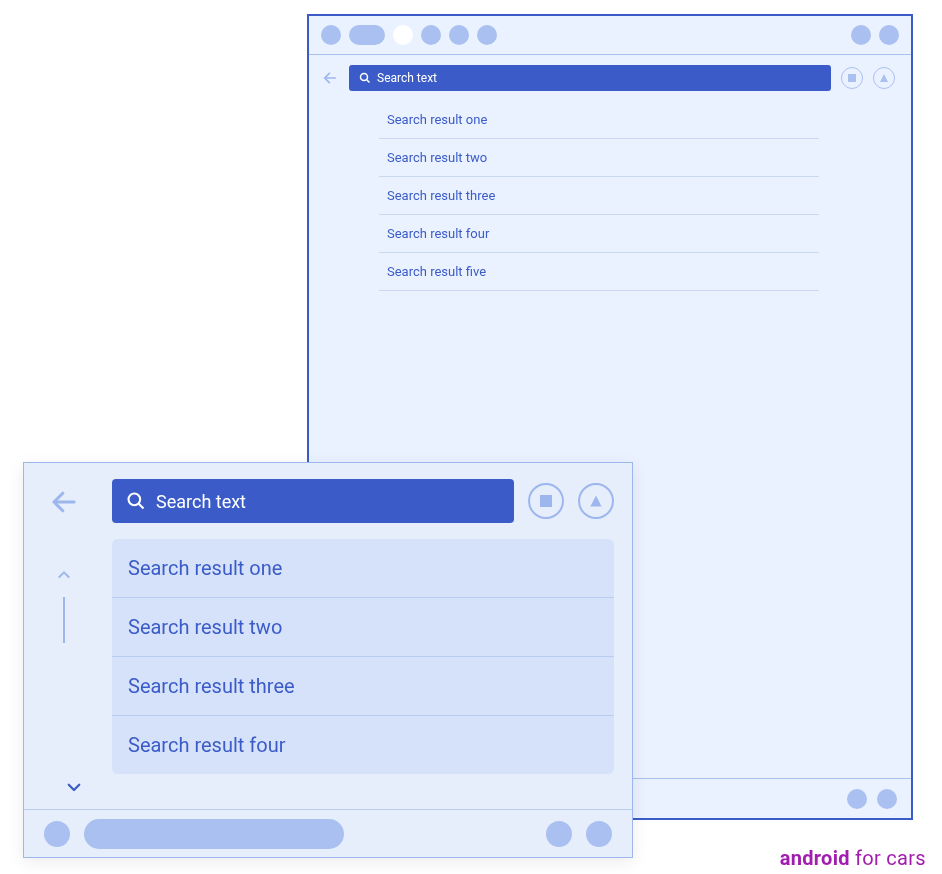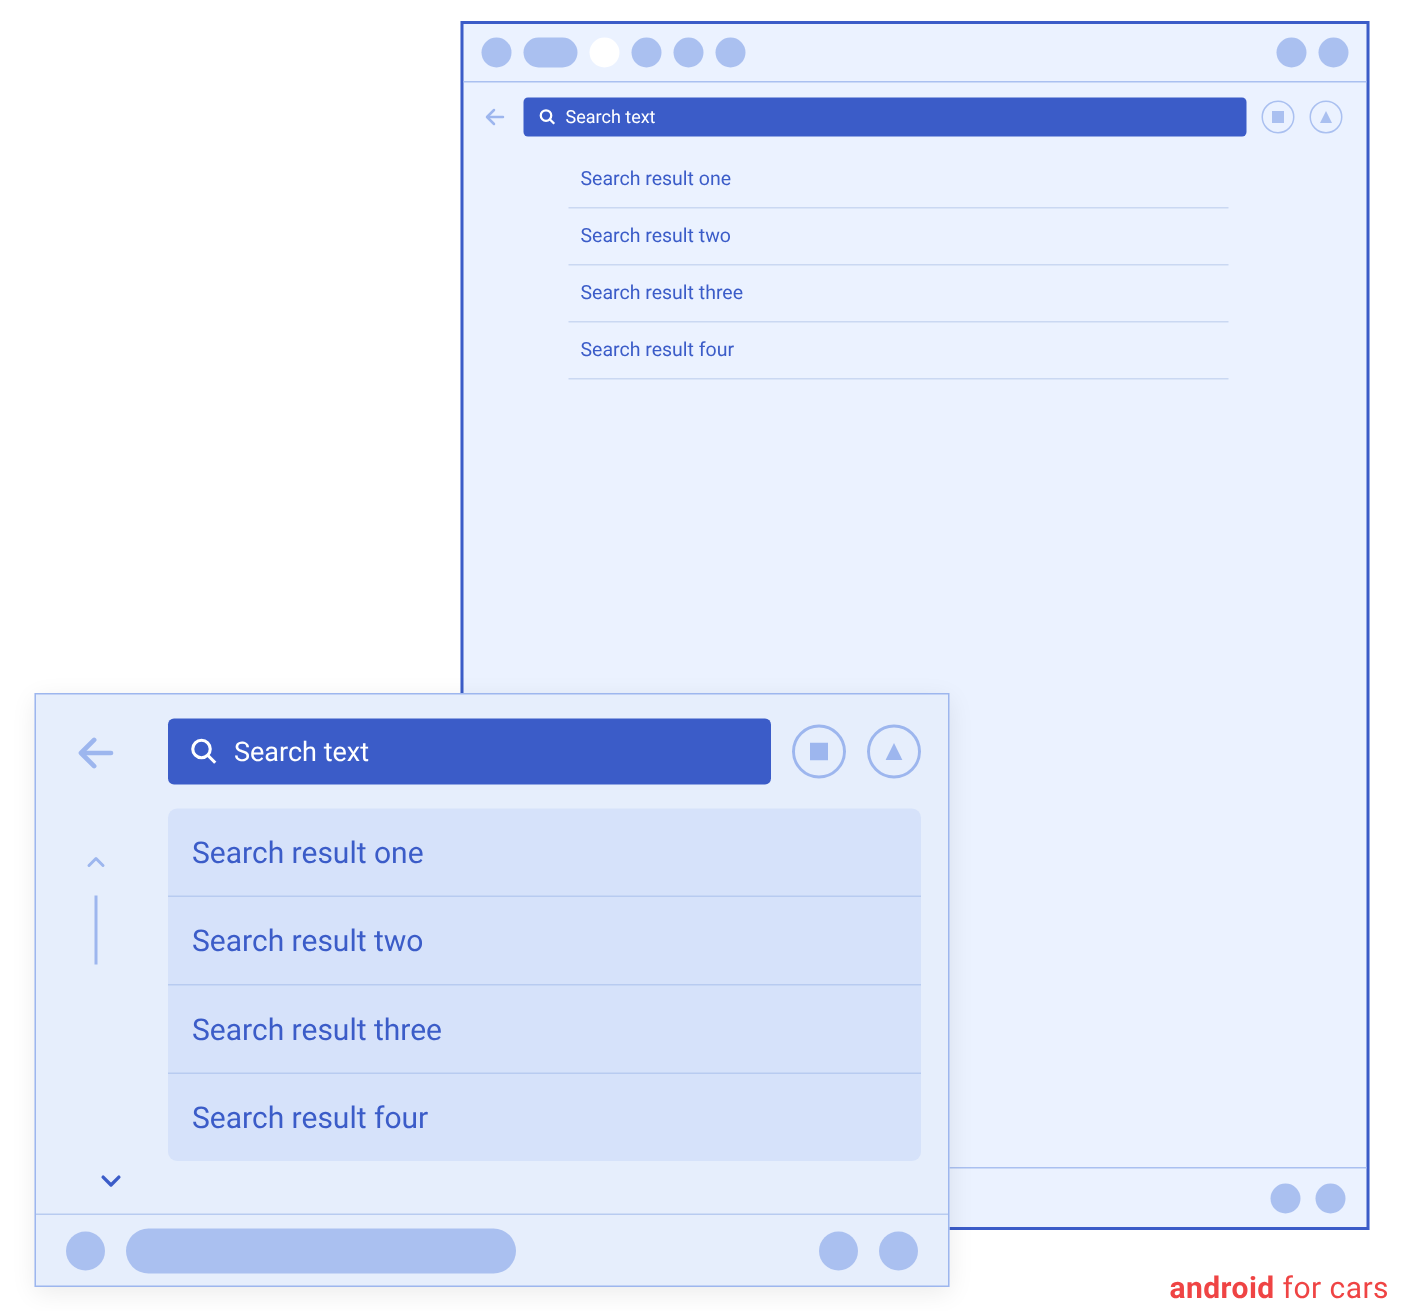--- a/index.html
+++ b/index.html
@@ -208,21 +208,21 @@
   .wf-dot { width: 26px; height: 26px; border-radius: 50%; background: #aac0f0; }
   .wf-bar-pill { width: 260px; height: 30px; border-radius: 15px; background: #aac0f0; }
   .wf-bb-spacer { flex: 1; }
 
   
   .branding {
     position: absolute;
     right: 16px;
     bottom: 4px;
     font-size: 20px;
-    color: #ef4444;
+    color: #a21caf;
     font-weight: 400;
     letter-spacing: 0.3px;
   }
   .branding .bold { font-weight: 700; }
 
   
   svg { display: block; }
 </style>
 </head>
 <body>
@@ -268,20 +268,21 @@
             <polygon points="5,1 9,9 1,9" fill="currentColor"></polygon>
           </svg>
       </span>
     </div>
 
     <div class="wb-list">
       <div class="wb-item">Search result one</div>
       <div class="wb-item">Search result two</div>
       <div class="wb-item">Search result three</div>
       <div class="wb-item">Search result four</div>
+      <div class="wb-item">Search result five</div>
       <div class="wb-list-bot"></div>
     </div>
   </div>
 
   <div class="wb-bottombar">
     <span class="wb-dot"></span>
     <span class="wb-dot"></span>
   </div>
 </div>
 

